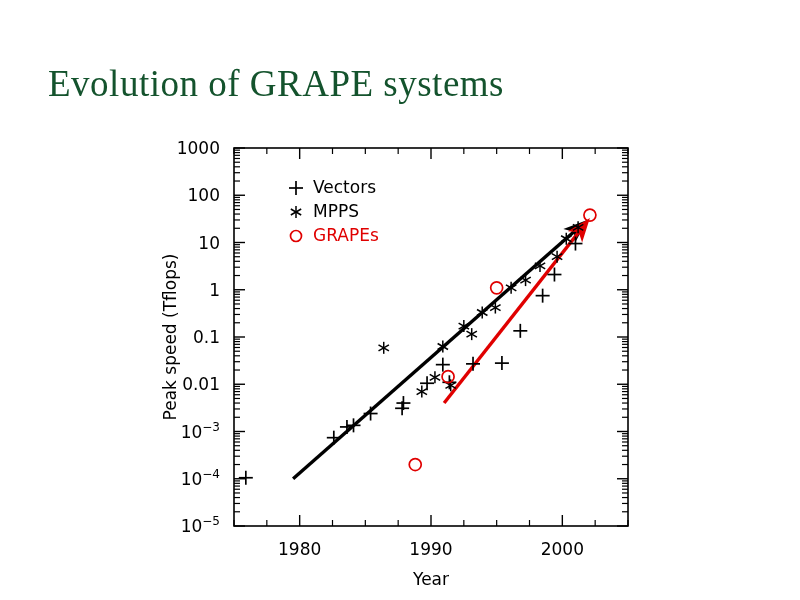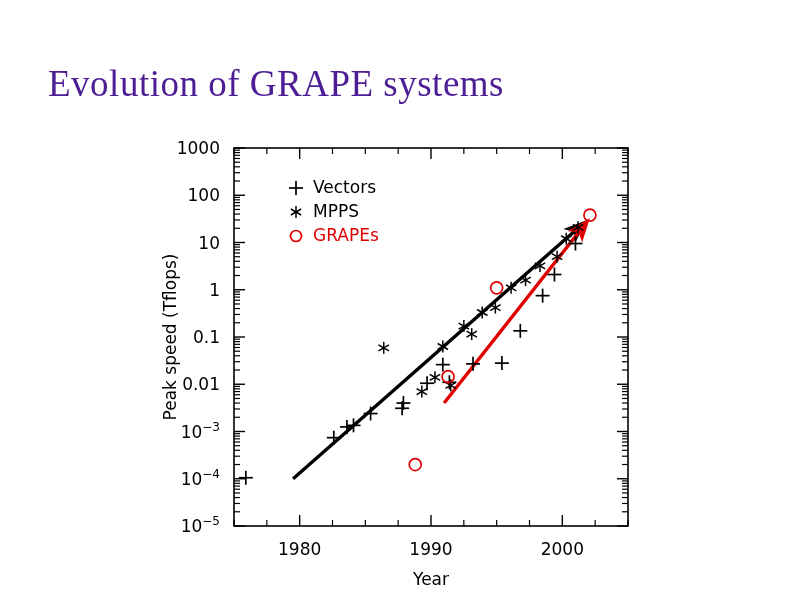--- a/index.html
+++ b/index.html
@@ -20,21 +20,21 @@
     width: 800px;
     height: 600px;
     background: #ffffff;
   }
   #slide-title {
     position: absolute;
     left: 48px;
     top: 62px;
     font-family: "Liberation Serif", serif;
     font-size: 37px;
-    color: #4c1d95;
+    color: #14532d;
     letter-spacing: 0.5px;
     white-space: nowrap;
   }
   #figure {
     position: absolute;
     left: 0;
     top: 3px;
     width: 800px;
     height: 600px;
   }

